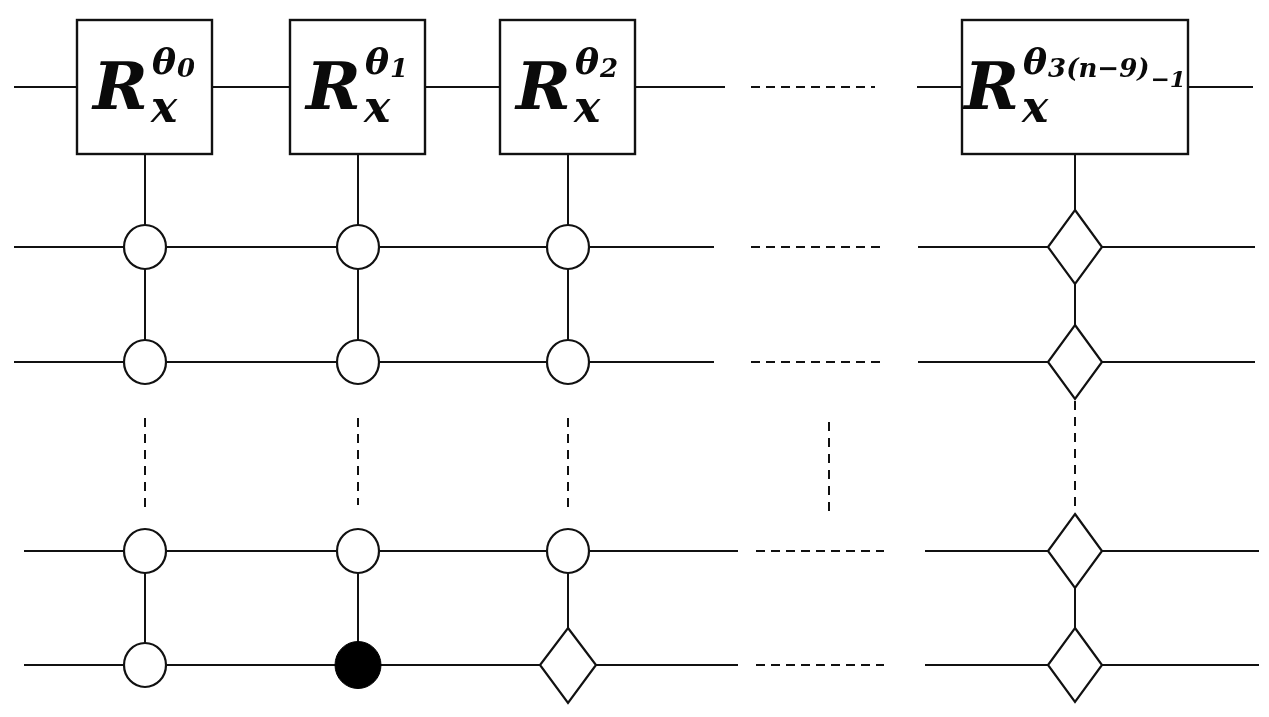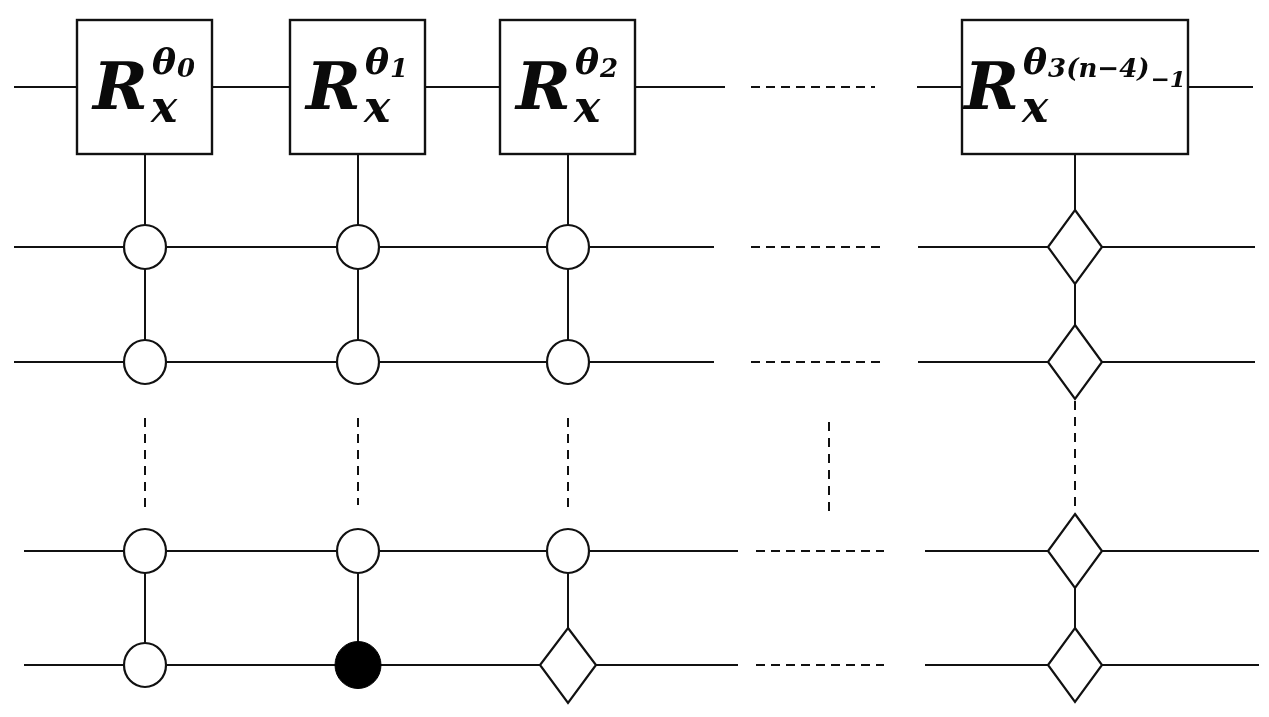--- a/index.html
+++ b/index.html
@@ -153,20 +153,20 @@
         </span>
         <span class="gl-sub">x</span>
       </span>
 </div>
 
 <div class="gate-label" style="left:962px;top:20px;width:226px;height:134px;">
   <span class="gl-base">R</span>
       <span class="gl-scripts">
         <span class="gl-sup">
           <span>θ</span>
-          <span class="gl-idx">3(n−4)</span>
+          <span class="gl-idx">3(n−9)</span>
           <span class="gl-idx-tail">−1</span>
         </span>
         <span class="gl-sub">x</span>
       </span>
 </div>
 
 </div>
 
 </body></html>

